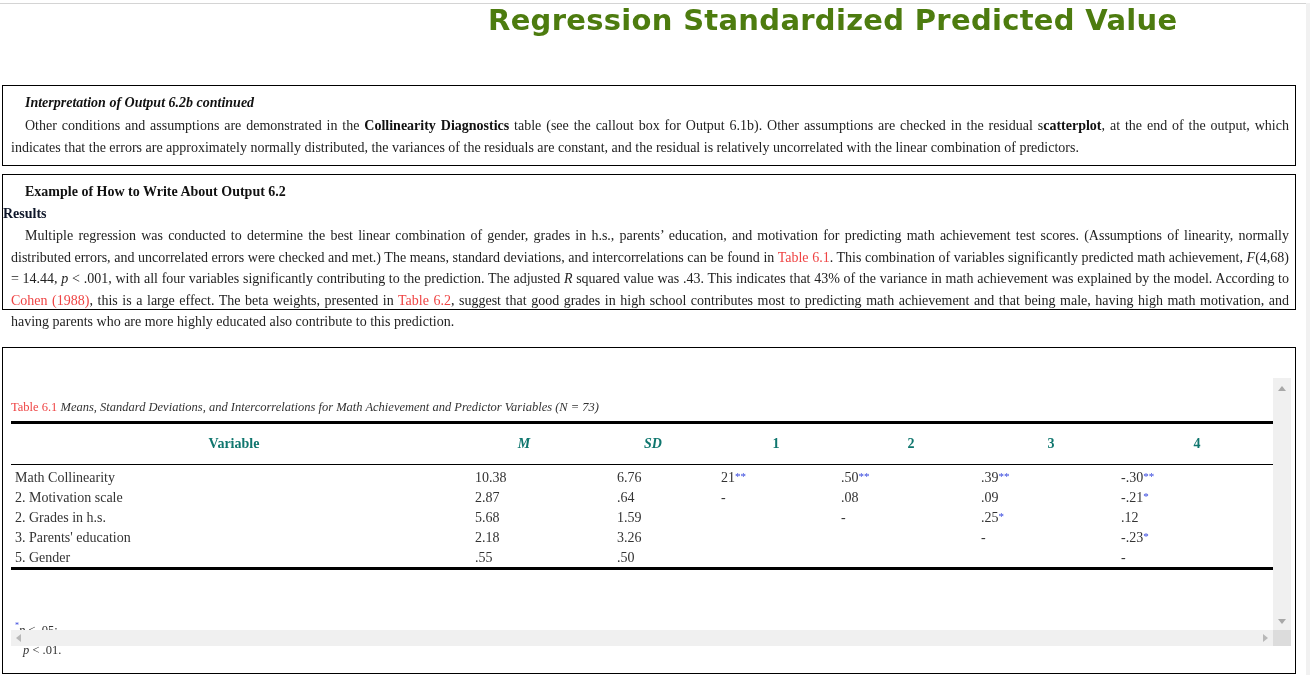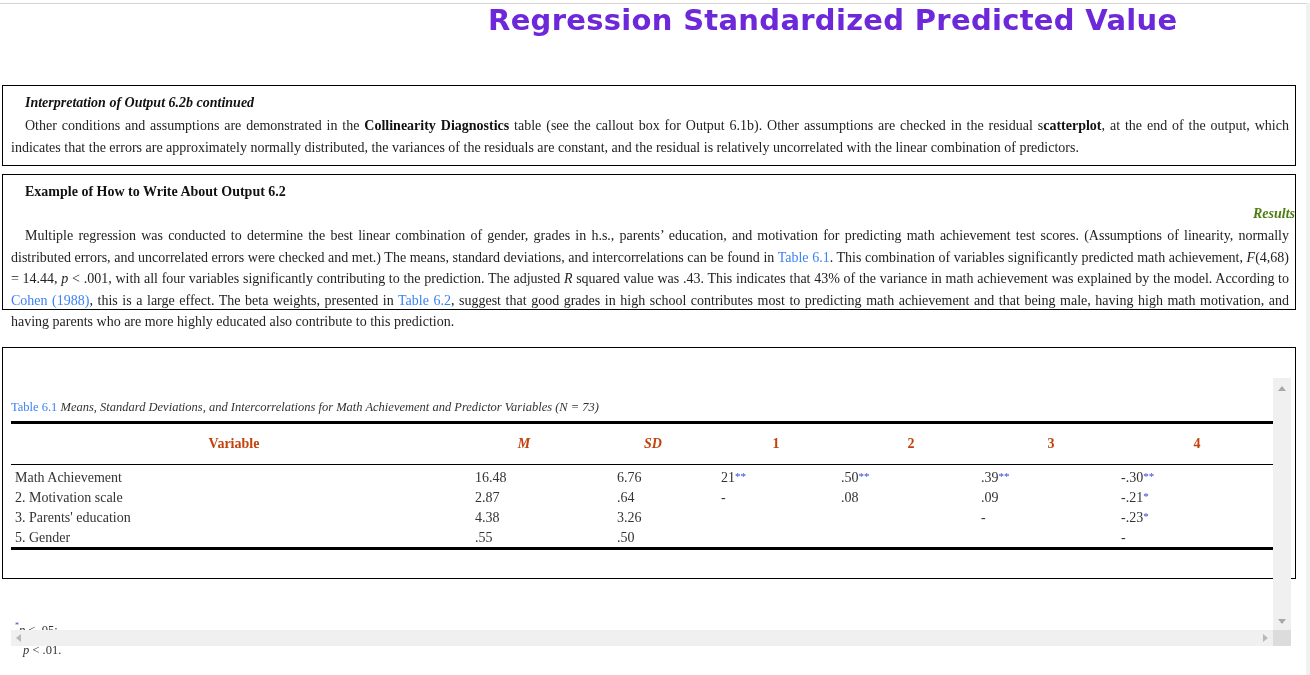--- a/index.html
+++ b/index.html
@@ -5,41 +5,41 @@
     html, body { margin: 0; padding: 0; }
     body {
       width: 1310px; height: 675px; overflow: hidden; background: #ffffff;
       font-family: "Liberation Serif", serif; color: #222; position: relative;
     }
     .top-rule { position: absolute; left: 0; top: 3px; width: 1310px; height: 1px; background: #d4d4d4; }
     .right-rule { position: absolute; left: 1306px; top: 3px; width: 4px; height: 672px; background: #f1f1f1; }
     .figure-title {
       position: absolute; left: 488px; top: 3px;
       font-family: "DejaVu Sans", sans-serif; font-weight: bold;
-      font-size: 29px; letter-spacing: 0.3px; color: #6d28d9; white-space: nowrap;
+      font-size: 29px; letter-spacing: 0.3px; color: #4d7c0f; white-space: nowrap;
     }
     .box {
       position: absolute; left: 2px; width: 1294px; border: 1px solid #000;
       box-sizing: border-box; background: #fff;
     }
     .box1 { top: 85px; height: 81px; }
     .box2 { top: 174px; height: 136px; }
-    .box3 { top: 347px; height: 232px; }
+    .box3 { top: 347px; height: 327px; }
     .box-heading {
       position: absolute; left: 22px; font-weight: bold; font-size: 14px; color: #111;
     }
     .para {
       position: absolute; left: 8px; right: 6px; font-size: 14px; line-height: 21.5px;
       text-align: justify; text-indent: 14px; color: #222;
     }
     .para b { color: #111; }
-    .link { color: #3b82f6; cursor: pointer; }
+    .link { color: #ef4444; cursor: pointer; }
     .results-heading {
-      position: absolute; left: 0; right: 0; top: 31px; text-align: right;
-      font-weight: bold; font-size: 14px; color: #4d7c0f; font-style: italic;
+      position: absolute; left: 0; right: 0; top: 31px; text-align: left;
+      font-weight: bold; font-size: 14px; color: #0f172a;
     }
     
     .scroll-pane {
       position: absolute; left: 8px; top: 30px; width: 1262px; height: 282px;
       overflow: hidden;
     }
     .vscroll {
       position: absolute; left: 1270px; top: 30px; width: 18px; height: 252px; background: #f0f0f0;
     }
     .vscroll .arrow-up, .vscroll .arrow-down {
@@ -61,21 +61,21 @@
     .caption {
       position: absolute; left: 0; top: 22px; font-size: 12.5px; white-space: nowrap; color: #333;
     }
     .caption .cap-title { font-style: italic; }
     .data-table {
       position: absolute; left: 0; top: 43px; width: 1262px; border-collapse: collapse;
       font-size: 14px; color: #333;
     }
     .data-table thead tr { border-top: 3px solid #000; border-bottom: 1px solid #000; }
     .data-table tbody tr.last { border-bottom: 3px solid #000; }
-    .data-table th { font-weight: bold; height: 40px; padding: 0; color: #c2410c; }
+    .data-table th { font-weight: bold; height: 40px; padding: 0; color: #0f766e; }
     .data-table th.italic { font-style: italic; }
     .data-table td { height: 19px; padding: 0; line-height: 19px; vertical-align: middle; }
     .data-table tbody tr.first td { padding-top: 2px; }
     .col-var { width: 438px; padding-left: 4px !important; text-align: left; }
     .col-m { width: 142px; }
     .col-sd { width: 116px; }
     .col-1 { width: 130px; }
     .col-2 { width: 140px; }
     .col-3 { width: 140px; }
     .col-4 { width: 152px; }
@@ -117,40 +117,49 @@
           <th class="col-m italic">M</th>
           <th class="col-sd italic">SD</th>
           <th class="col-1">1</th>
           <th class="col-2">2</th>
           <th class="col-3">3</th>
           <th class="col-4">4</th>
         </tr>
       </thead>
       <tbody>
         <tr class="first">
-          <td class="col-var">Math Achievement</td>
-          <td style="padding-left:22px">16.48</td>
+          <td class="col-var">Math Collinearity</td>
+          <td style="padding-left:22px">10.38</td>
           <td style="padding-left:22px">6.76</td>
           <td style="padding-left:10px"><span>21</span><span class="star">**</span></td>
           <td style="padding-left:0px"><span>.50</span><span class="star">**</span></td>
           <td style="padding-left:0px"><span>.39</span><span class="star">**</span></td>
           <td style="padding-left:0px"><span>-.30</span><span class="star">**</span></td>
         </tr>
         <tr>
           <td class="col-var">2. Motivation scale</td>
           <td style="padding-left:22px">2.87</td>
           <td style="padding-left:22px">.64</td>
           <td style="padding-left:10px"><span>-</span><span class="star"></span></td>
           <td><span>.08</span><span class="star"></span></td>
           <td><span>.09</span><span class="star"></span></td>
           <td><span>-.21</span><span class="star">*</span></td>
         </tr>
         <tr>
+          <td class="col-var">2. Grades in h.s.</td>
+          <td style="padding-left:22px">5.68</td>
+          <td style="padding-left:22px">1.59</td>
+          <td style="padding-left:10px"><span></span><span class="star"></span></td>
+          <td><span>-</span><span class="star"></span></td>
+          <td><span>.25</span><span class="star">*</span></td>
+          <td><span>.12</span><span class="star"></span></td>
+        </tr>
+        <tr>
           <td class="col-var">3. Parents' education</td>
-          <td style="padding-left:22px">4.38</td>
+          <td style="padding-left:22px">2.18</td>
           <td style="padding-left:22px">3.26</td>
           <td style="padding-left:10px"><span></span><span class="star"></span></td>
           <td><span></span><span class="star"></span></td>
           <td><span>-</span><span class="star"></span></td>
           <td><span>-.23</span><span class="star">*</span></td>
         </tr>
         <tr class="last">
           <td class="col-var">5. Gender</td>
           <td style="padding-left:22px">.55</td>
           <td style="padding-left:22px">.50</td>

